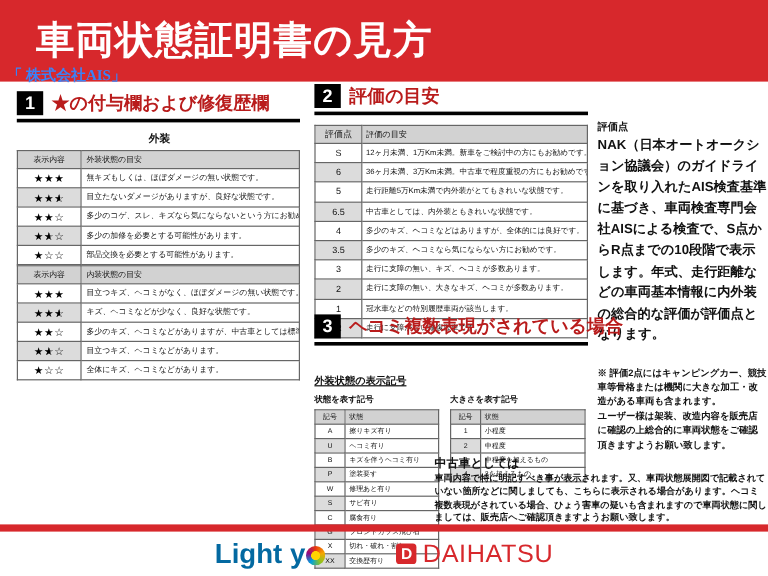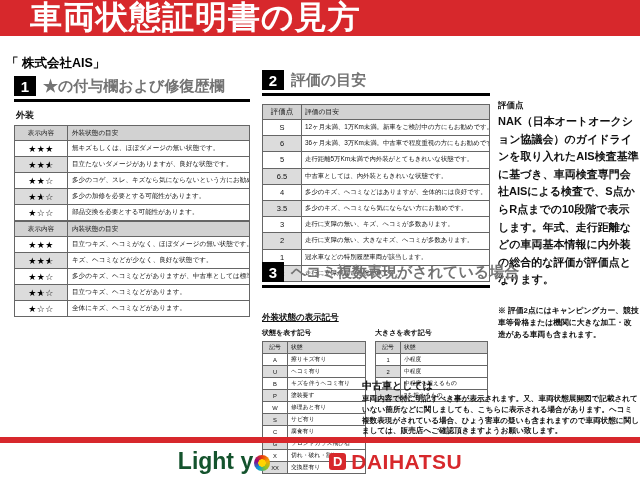--- a/index.html
+++ b/index.html
@@ -1,41 +1,41 @@
 <!DOCTYPE html>
 <html><head>
 <meta charset="utf-8">
 <style>
   html,body{margin:0;padding:0;background:#fff;}
   .page{position:relative;width:640px;height:480px;background:#ffffff;
         font-family:"Liberation Sans",sans-serif;overflow:hidden;color:#111;}
 
   
-  .topbar{position:absolute;left:0;top:0;width:640px;height:36px;background:#d7282c;
+  .topbar{position:absolute;left:0;top:0;width:640px;height:68px;background:#d7282c;
           display:flex;align-items:center;justify-content:space-between;
           padding:0 30px;box-sizing:border-box;}
   .topbar .t{color:#fff;font-weight:bold;font-size:32px;letter-spacing:1px;white-space:nowrap;}
 
-  .company{position:absolute;left:6px;top:55px;font-size:12.5px;font-weight:600;color:#000000;}
+  .company{position:absolute;left:6px;top:55px;font-size:12.5px;font-weight:600;color:#3b82f6;font-family:Liberation Serif, serif;}
 
   
   .sec-head{display:flex;align-items:center;gap:7px;border-bottom:3.5px solid #000;padding-bottom:3px;}
   .num{background:#000;color:#fff;font-weight:bold;font-size:15px;min-width:22px;height:20px;
        display:flex;align-items:center;justify-content:center;}
-  .sec-title{font-weight:bold;font-size:15px;color:#737373;white-space:nowrap;}
+  .sec-title{font-weight:bold;font-size:15px;color:#b91c1c;white-space:nowrap;}
 
   
   table{border-collapse:collapse;width:100%;table-layout:fixed;}
   th,td{border:1px solid #666;overflow:hidden;white-space:nowrap;}
   th{background:#d2d2d2;font-weight:normal;text-align:center;}
   td.shade{background:#dcdcdc;}
 
   
   #sec1{position:absolute;left:14px;top:76px;width:236px;}
-  .mini-label{font-size:9px;font-weight:bold;margin:7px 0 3px 2px;}
+  .mini-label{font-size:9px;font-weight:bold;margin:7px 0 3px 2px;text-align:center;}
   .s1t th{font-size:6.6px;height:12px;}
   .s1t td{height:13px;font-size:6.6px;}
   .s1t .c-sym{width:50px;text-align:center;}
   .s1t .c-desc{padding-left:4px;text-align:left;}
   .st{font-size:9px;color:#000;letter-spacing:0.5px;}
   .half{position:relative;display:inline-block;}
   .half .hf{position:absolute;left:0;top:0;width:58%;overflow:hidden;}
 
   
   #sec2{position:absolute;left:262px;top:70px;width:228px;}
@@ -64,28 +64,28 @@
   #size-col{width:113px;}
 
   #comment{position:absolute;left:362px;top:379px;width:277px;}
   .comment-title{font-size:10px;font-weight:bold;margin-bottom:1px;}
   .comment-body{font-size:7.6px;font-weight:bold;line-height:1.42;}
 
   
   .redline{position:absolute;left:0;top:437px;width:640px;height:6px;background:#d7282c;}
   .footer{position:absolute;left:0;top:443px;width:640px;height:37px;
           display:flex;align-items:center;justify-content:center;gap:58px;}
-  .light-logo{display:flex;align-items:center;font-size:23px;font-weight:bold;color:#14532d;}
+  .light-logo{display:flex;align-items:center;font-size:23px;font-weight:bold;color:#0369a1;}
   .eye{display:inline-block;width:16px;height:16px;border-radius:50%;margin:3px 1px 0 1px;
        background:radial-gradient(circle at 50% 50%, #ffd400 0 3.5px, rgba(0,0,0,0) 4px),
                   conic-gradient(#e8380d,#f5a800,#8fc31f,#00a0de,#920783,#e8380d);}
   .dai-logo{display:flex;align-items:center;gap:5px;}
   .dai-mark{width:17px;height:17px;background:#d7282c;border-radius:3px;color:#fff;
             font-weight:bold;font-size:13px;display:flex;align-items:center;justify-content:center;}
-  .dai-text{font-size:21px;font-weight:bold;color:#d7282c;letter-spacing:0.5px;}
+  .dai-text{font-size:21px;font-weight:normal;color:#d7282c;letter-spacing:0.5px;}
 </style>
 </head>
 <body>
 
 <div class="page">
 
   <div class="topbar">
     <span class="t">車両状態証明書の見方</span>
   </div>
 
@@ -208,20 +208,21 @@
           </tr>
         </tbody>
       </table>
   </div>
 
   <div id="sec2-note">
     <div class="note-title">評価点</div>
     <div class="note-body">NAK（日本オートオークション協議会）のガイドラインを取り入れたAIS検査基準に基づき、車両検査専門会社AISによる検査で、S点からR点までの10段階で表示します。年式、走行距離などの車両基本情報に内外装の総合的な評価が評価点となります。</div>
     <div class="caution">
       <div>※ 評価2点にはキャンピングカー、競技車等骨格または機関に大きな加工・改造がある車両も含まれます。</div>
+      <div>ユーザー様は架装、改造内容を販売店に確認の上総合的に車両状態をご確認頂きますようお願い致します。</div>
     </div>
   </div>
 
   <div id="sec3">
     <div class="sec-head">
       <span class="num">3</span>
       <span class="sec-title">ヘコミ複数表現がされている場合</span>
     </div>
     <div class="subtitle">外装状態の表示記号</div>
     <div class="sym-wrap">

